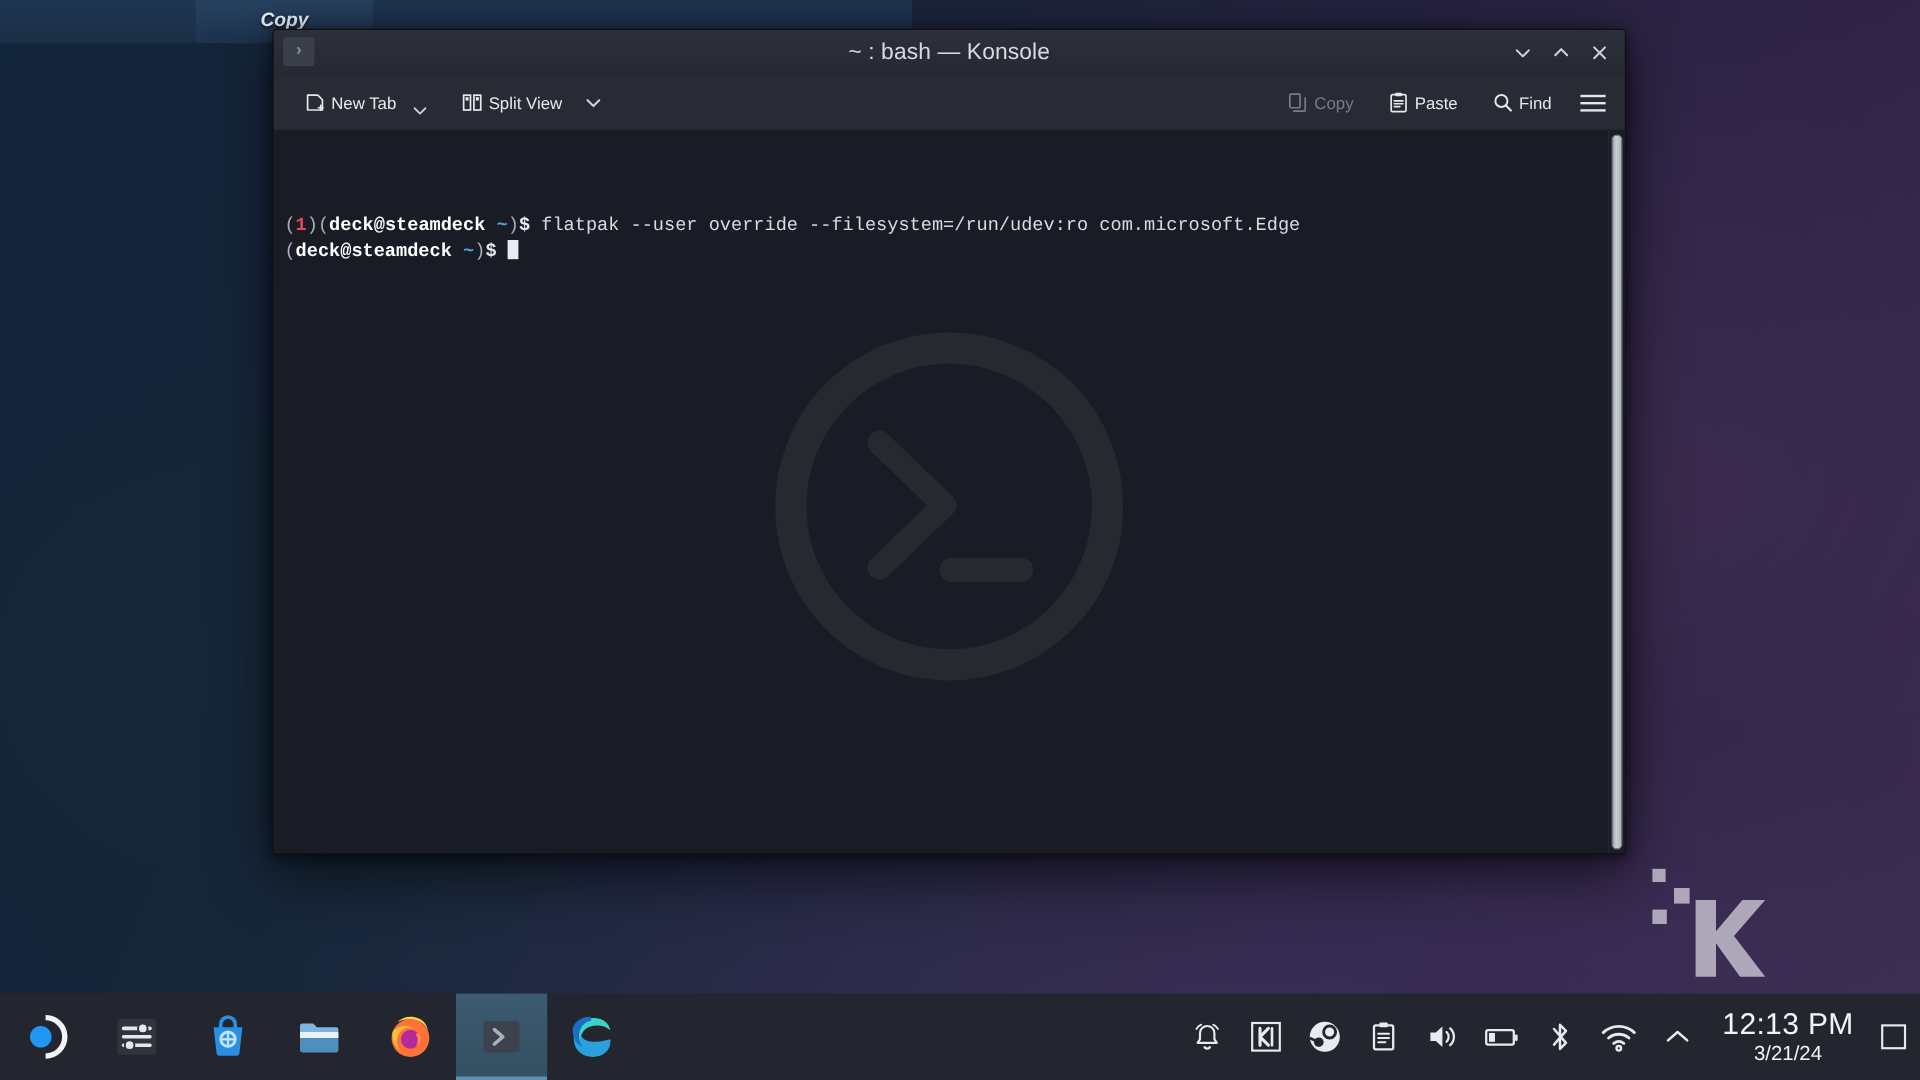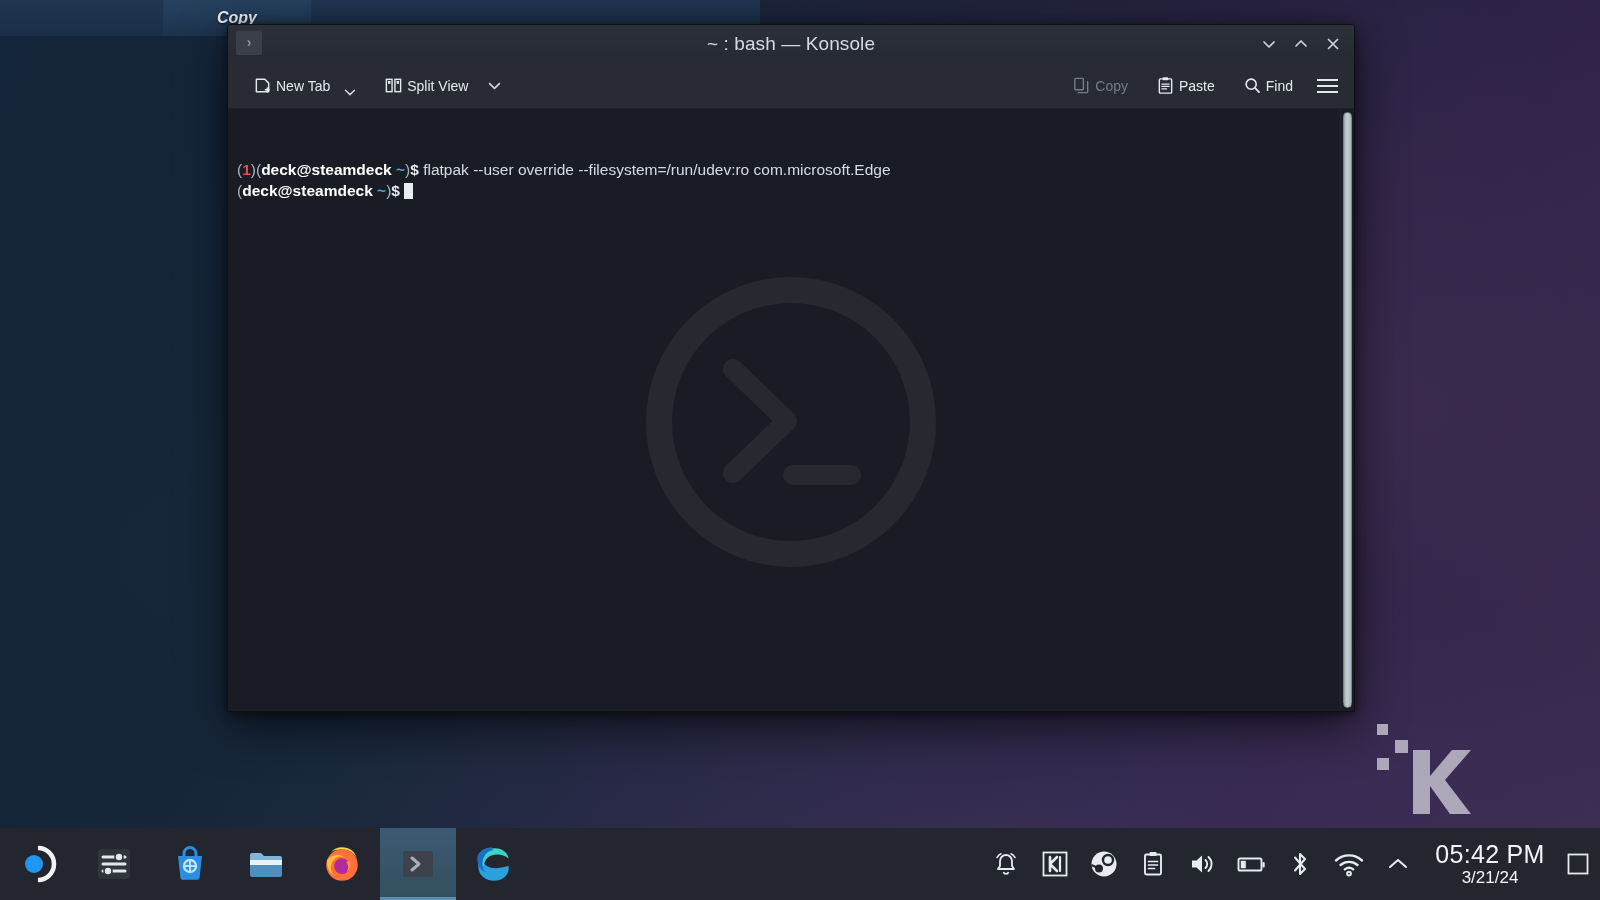--- a/index.html
+++ b/index.html
@@ -154,22 +154,22 @@
   #terminal-area {
     flex: 1;
     position: relative;
     background: #191c24;
     display: flex;
     overflow: hidden;
   }
   #terminal-text {
     flex: 1;
     position: relative;
-    padding: 8px 6px 0 9px;
-    font-family: Liberation Sans, sans-serif;
+    padding: 27px 6px 0 9px;
+    font-family: Liberation Mono, monospace;
     font-size: 15.5px;
     line-height: 21px;
     color: #d4d8e0;
     white-space: pre;
     z-index: 2;
   }
   .tl { display: block; }
   .c-red   { color: #e24c4c; font-weight: bold; }
   .c-paren { color: #aab0bb; }
   .c-user  { color: #ffffff; font-weight: bold; }
@@ -532,21 +532,21 @@
       </div>
 
       <div class="tray">
         <svg width="26" height="26" viewBox="0 0 26 26">
           <path d="M5 16l8-7 8 7" fill="none" stroke="currentColor" stroke-width="2.1" stroke-linecap="round" stroke-linejoin="round"></path>
         </svg>
       </div>
     </div>
 
     <div id="clock">
-      <div class="t">05:42 PM</div>
+      <div class="t">12:13 PM</div>
       <div class="d">3/21/24</div>
     </div>
 
     <div id="show-desktop">
       <svg width="26" height="26" viewBox="0 0 26 26">
         <rect x="3.5" y="3.5" width="19" height="19" fill="none" stroke="#e6eaf1" stroke-width="1.8"></rect>
       </svg>
     </div>
   </div>
 </div>

